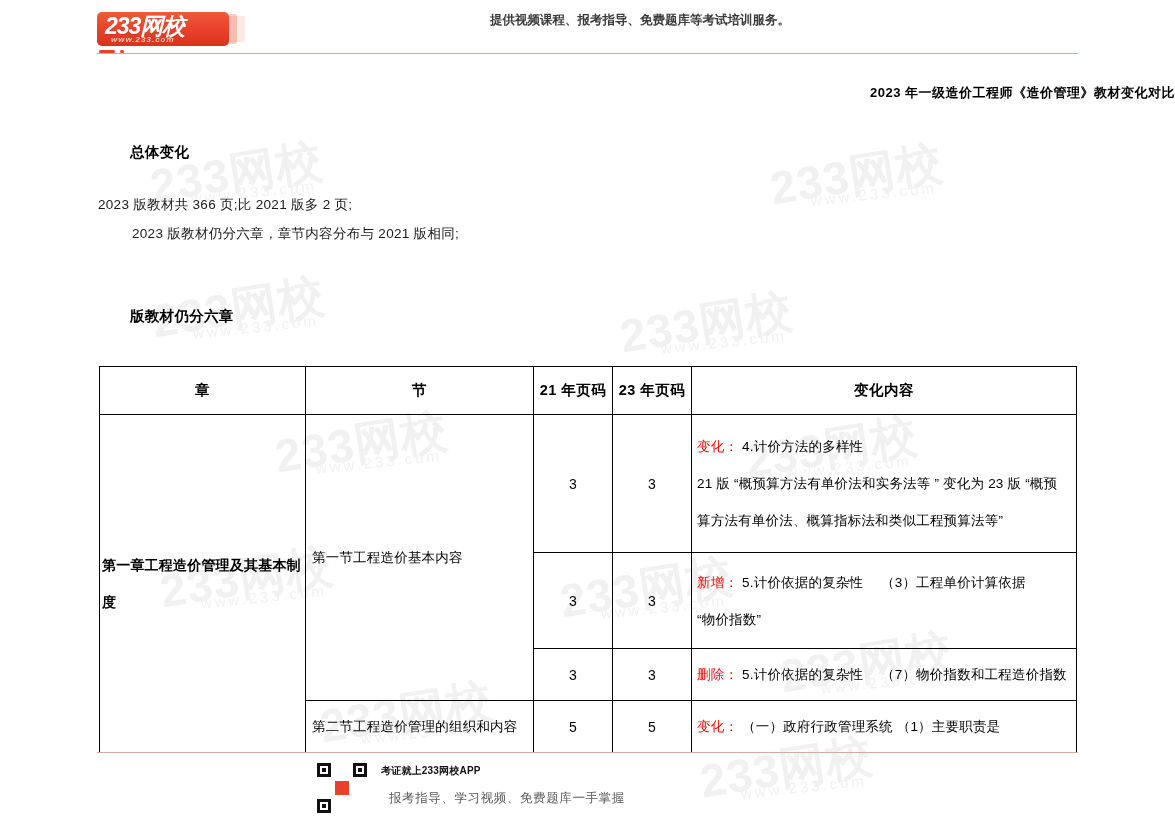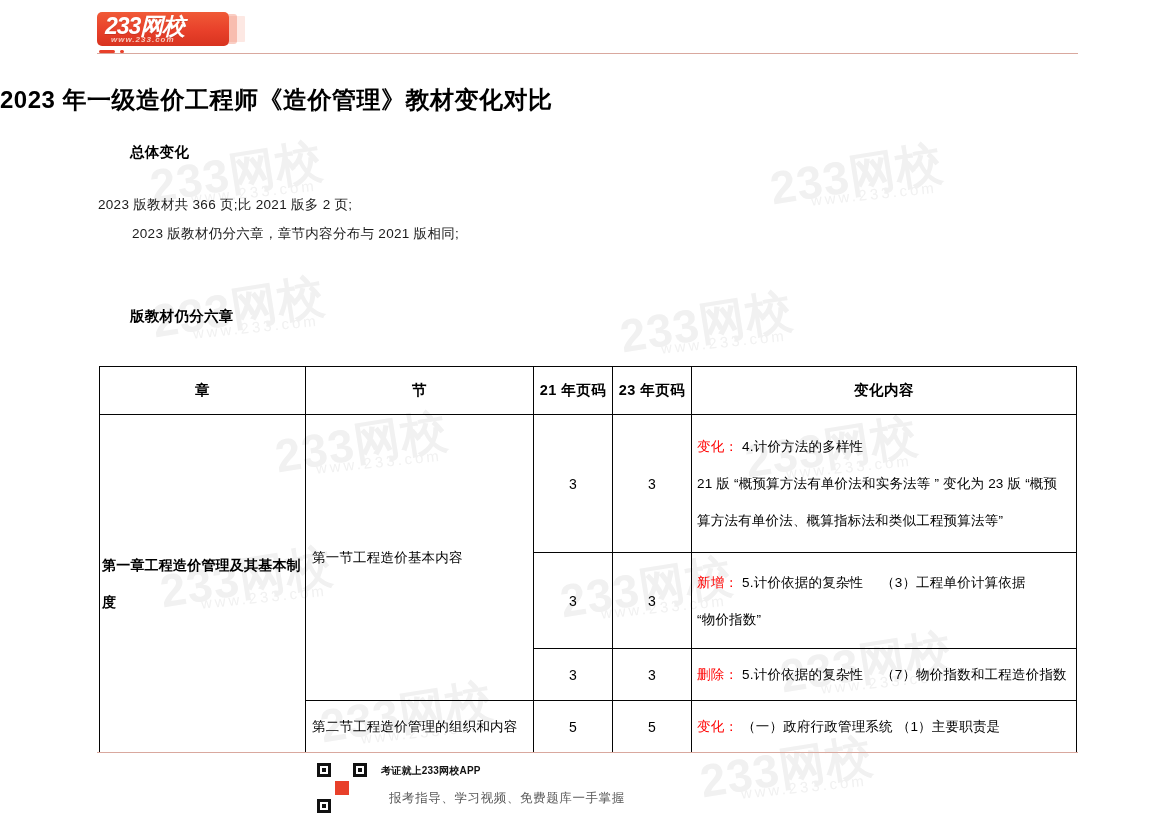--- a/index.html
+++ b/index.html
@@ -133,22 +133,22 @@
     height: 1px;
     background: #d9a89e;
   }
 
   
   .doc-title {
     position: absolute;
     left: 0;
     top: 84px;
     width: 1175px;
-    text-align: left;
-    font-size: 24px;
+    text-align: right;
+    font-size: 13px;
     font-weight: bold;
     color: #000;
     letter-spacing: 0.5px;
   }
 
   
   .sec-head {
     position: absolute;
     left: 98px;
     font-size: 14.5px;
@@ -378,20 +378,21 @@
   <div class="topbar">
     <div class="logo">
       <div class="logo-text">233网校</div>
       <div class="logo-url">www.233.com</div>
     </div>
     <div class="logo-dashes">
         <i></i>
         <i></i>
       </div>
     <div class="banner-text">
+      <div>提供视频课程、报考指导、免费题库等考试培训服务。</div>
     </div>
     <div class="header-rule"></div>
   </div>
 
   <div class="doc-title">2023 年一级造价工程师《造价管理》教材变化对比</div>
 
   <div class="sec-head" id="overall-head">总体变化</div>
   <div class="para" id="p1">2023 版教材共 366 页;比 2021 版多 2 页;</div>
   <div class="para" id="p2">2023 版教材仍分六章，章节内容分布与 2021 版相同;</div>
   <div class="sec-head" id="detail-head">版教材仍分六章</div>

